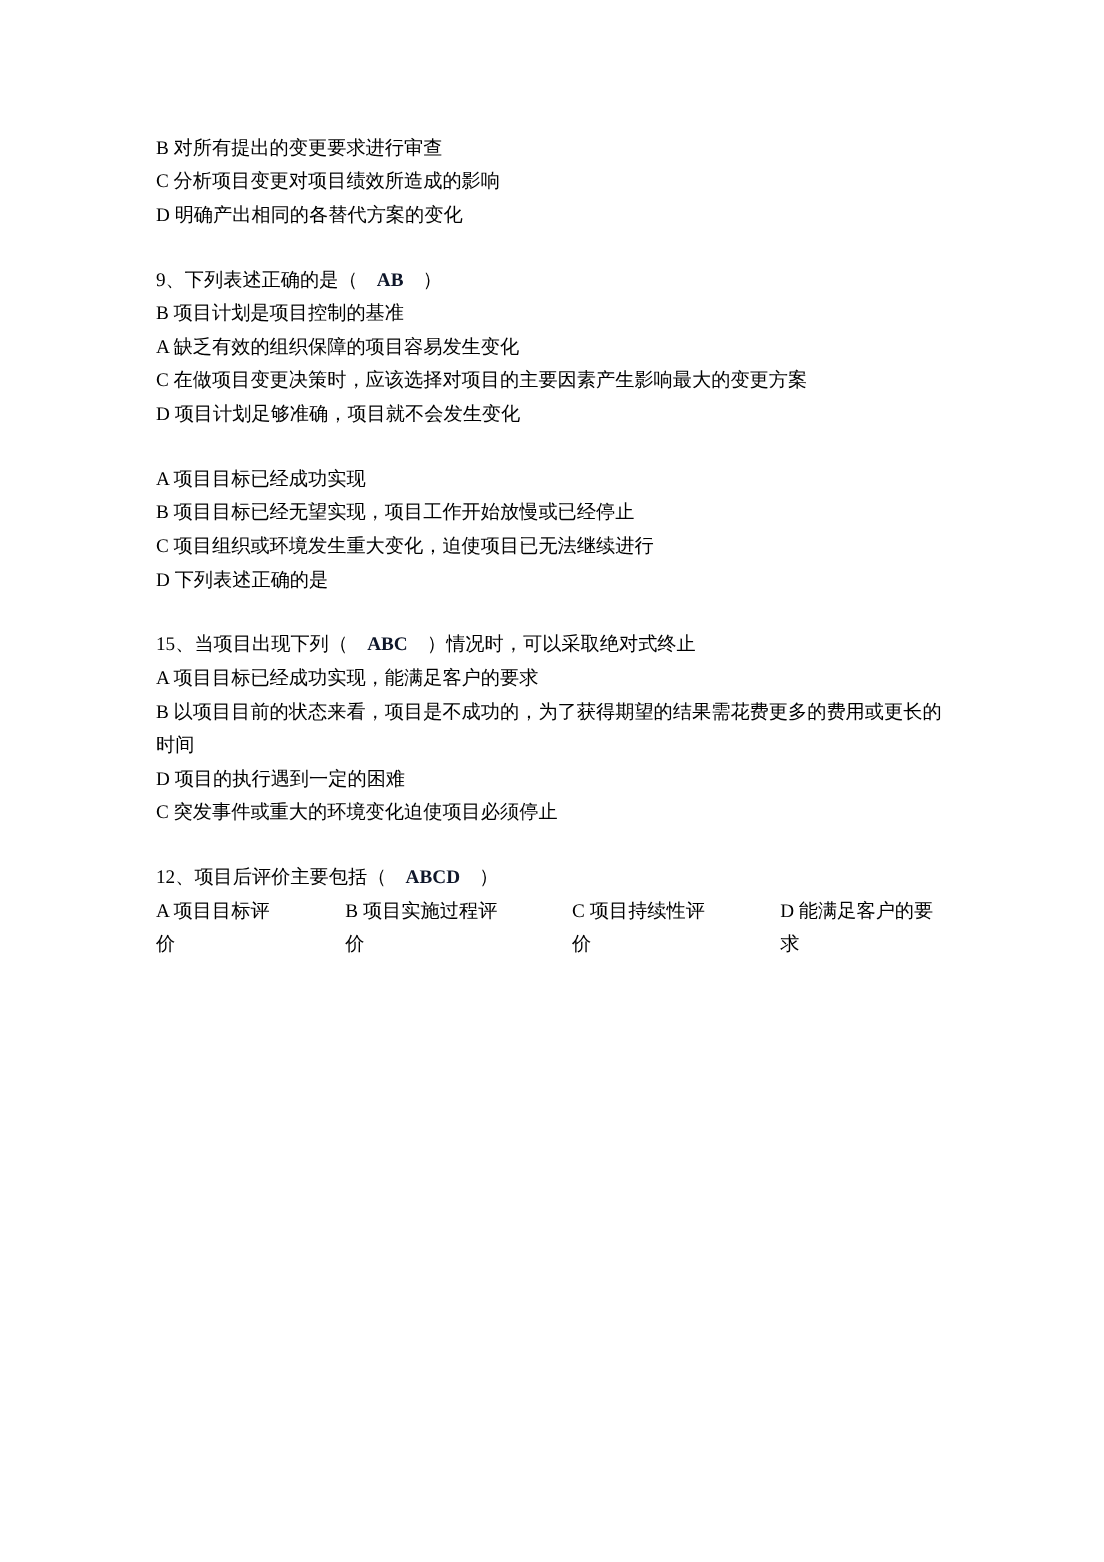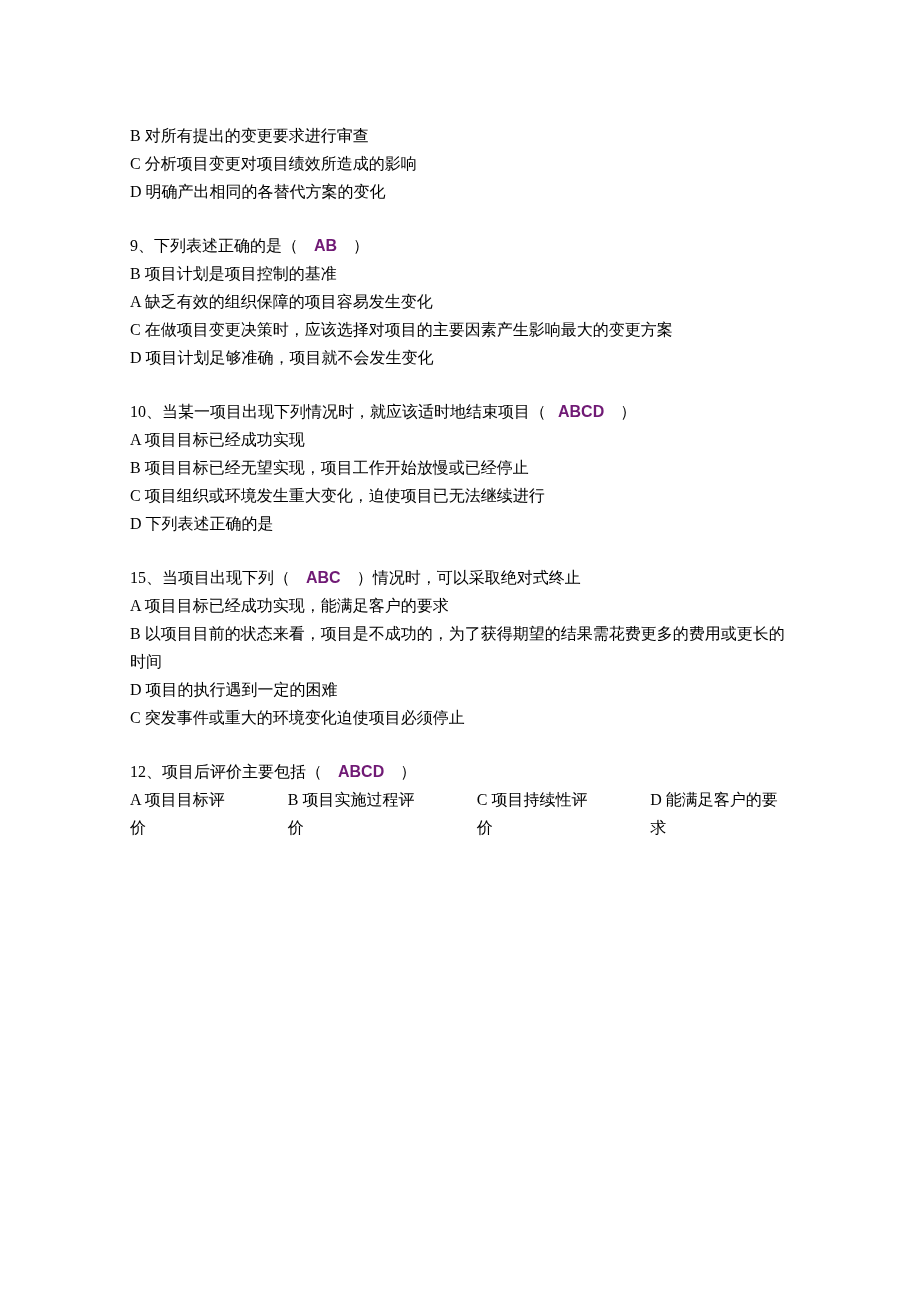--- a/index.html
+++ b/index.html
@@ -12,29 +12,28 @@
       width: 920px;
       margin: 0 auto;
       padding: 110px 130px 50px 130px;
       font-family: "SimSun", "宋体", serif;
       font-size: 16px;
       line-height: 1.75;
       color: #000000;
     }
     .block {
       margin-bottom: 26px;
-      margin-top: 12px;
     }
     .line {
       white-space: normal;
     }
     .answer {
-      color: #701a75;
+      color: #0f172a;
       font-weight: bold;
-      font-family: Liberation Sans, sans-serif;
+      font-family: Liberation Serif, serif;
     }
     .inline-options {
       display: flex;
       gap: 50px;
     }
   </style>
 </head>
 <body>
 
 <div class="block">
@@ -51,27 +50,20 @@
     <span>&nbsp;&nbsp;</span>
     <span>）</span>
   </div>
   <div class="line">B 项目计划是项目控制的基准</div>
   <div class="line">A 缺乏有效的组织保障的项目容易发生变化</div>
   <div class="line">C 在做项目变更决策时，应该选择对项目的主要因素产生影响最大的变更方案</div>
   <div class="line">D 项目计划足够准确，项目就不会发生变化</div>
 </div>
 
 <div class="block">
-  <div class="line">
-    <span>10、当某一项目出现下列情况时，就应该适时地结束项目（</span>
-    <span>&nbsp;</span>
-    <span class="answer">ABCD</span>
-    <span>&nbsp;&nbsp;</span>
-    <span>）</span>
-  </div>
   <div class="line">A 项目目标已经成功实现</div>
   <div class="line">B 项目目标已经无望实现，项目工作开始放慢或已经停止</div>
   <div class="line">C 项目组织或环境发生重大变化，迫使项目已无法继续进行</div>
   <div class="line">D 下列表述正确的是</div>
 </div>
 
 <div class="block">
   <div class="line">
     <span>15、当项目出现下列（</span>
     <span>&nbsp;&nbsp;</span>

